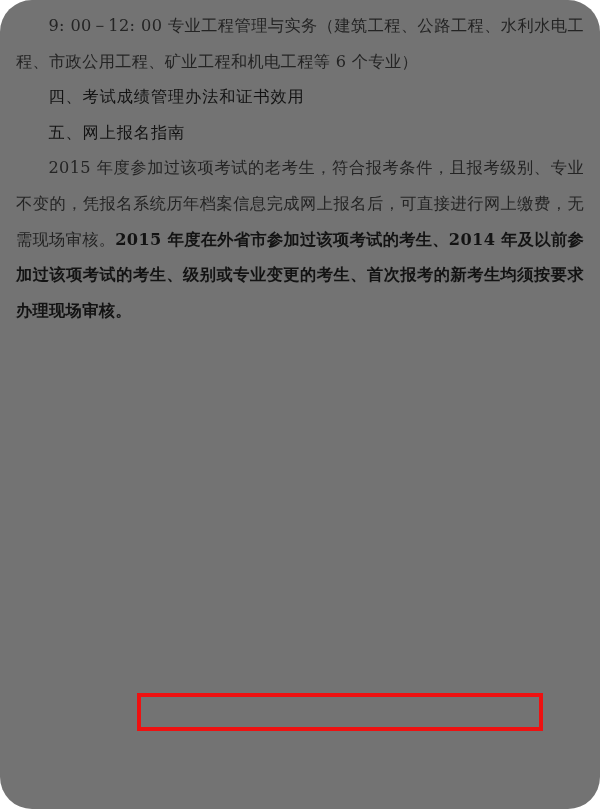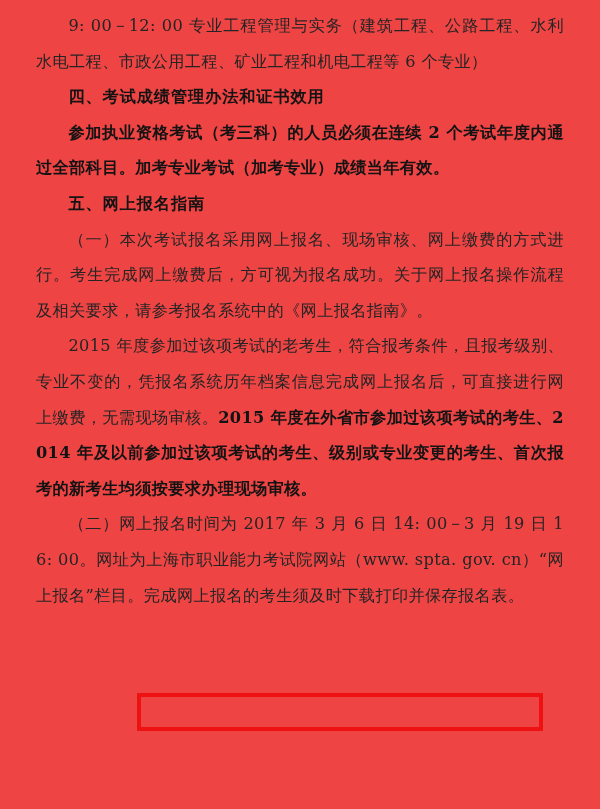--- a/index.html
+++ b/index.html
@@ -13,22 +13,23 @@
     overflow: hidden;
     font-family: "DejaVu Serif", "Liberation Serif", serif;
     color: #1a1a1a;
     -webkit-font-smoothing: antialiased;
   }
   .page {
     position: relative;
     width: 600px;
     height: 809px;
     box-sizing: border-box;
-    padding: 0 36px;
-    background: #ef4444;
+    padding: 0 16px;
+    background: #737373;
+    border-radius: 32px;
   }
   .doc-body {
     padding-top: 8px;
   }
   p.para {
     margin: 0;
     font-size: 16.2px;
     line-height: 35.6px;
     letter-spacing: 0.35px;
     text-align: justify;
@@ -37,21 +38,21 @@
     color: #242424;
     word-break: break-all;
     white-space: normal;
   }
   p.heading {
     margin: 0;
     font-size: 16.2px;
     line-height: 35.6px;
     letter-spacing: 0.9px;
     text-indent: 2em;
-    font-weight: bold;
+    font-weight: normal;
     color: #131313;
   }
   p.para.bold,
   span.bold {
     font-weight: bold;
     color: #131313;
   }
   
   .redbox {
     position: absolute;
@@ -68,29 +69,26 @@
 </head>
 <body>
 
 <div class="page">
   <div class="doc-body">
 
     <p class="para">9: 00－12: 00 专业工程管理与实务（建筑工程、公路工程、水利水电工程、市政公用工程、矿业工程和机电工程等 6 个专业）</p>
 
     <p class="heading">四、考试成绩管理办法和证书效用</p>
 
-    <p class="para bold">参加执业资格考试（考三科）的人员必须在连续 2 个考试年度内通过全部科目。加考专业考试（加考专业）成绩当年有效。</p>
 
 
     <p class="heading">五、网上报名指南</p>
 
-    <p class="para">（一）本次考试报名采用网上报名、现场审核、网上缴费的方式进行。考生完成网上缴费后，方可视为报名成功。关于网上报名操作流程及相关要求，请参考报名系统中的《网上报名指南》。</p>
 
     <p class="para">
       <span>2015 年度参加过该项考试的老考生，符合报考条件，且报考级别、专业不变的，凭报名系统历年档案信息完成网上报名后，可直接进行网上缴费，无需现场审核。</span><span class="bold">2015 年度在外省市参加过该项考试的考生、2014 年及以前参加过该项考试的考生、级别或专业变更的考生、首次报考的新考生均须按要求办理现场审核。</span>
     </p>
 
-    <p class="para">（二）网上报名时间为 2017 年 3 月 6 日 14: 00－3 月 19 日 16: 00。网址为上海市职业能力考试院网站（www. spta. gov. cn）“网上报名”栏目。完成网上报名的考生须及时下载打印并保存报名表。</p>
 
   </div>
 
   <div class="redbox" style="border-color: rgb(238, 17, 17);"></div>
 </div>
 
 </body></html>

